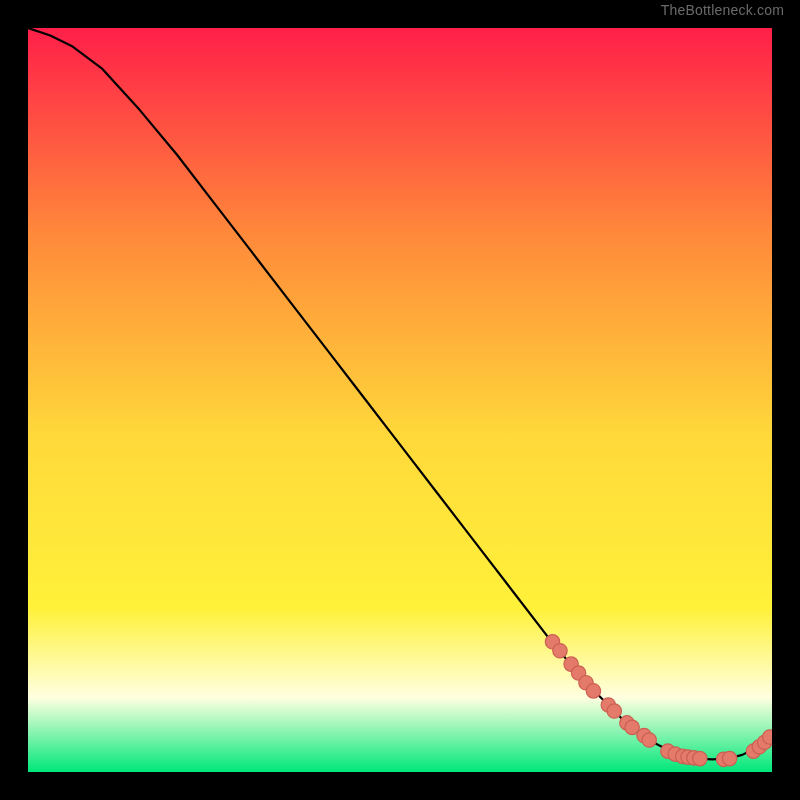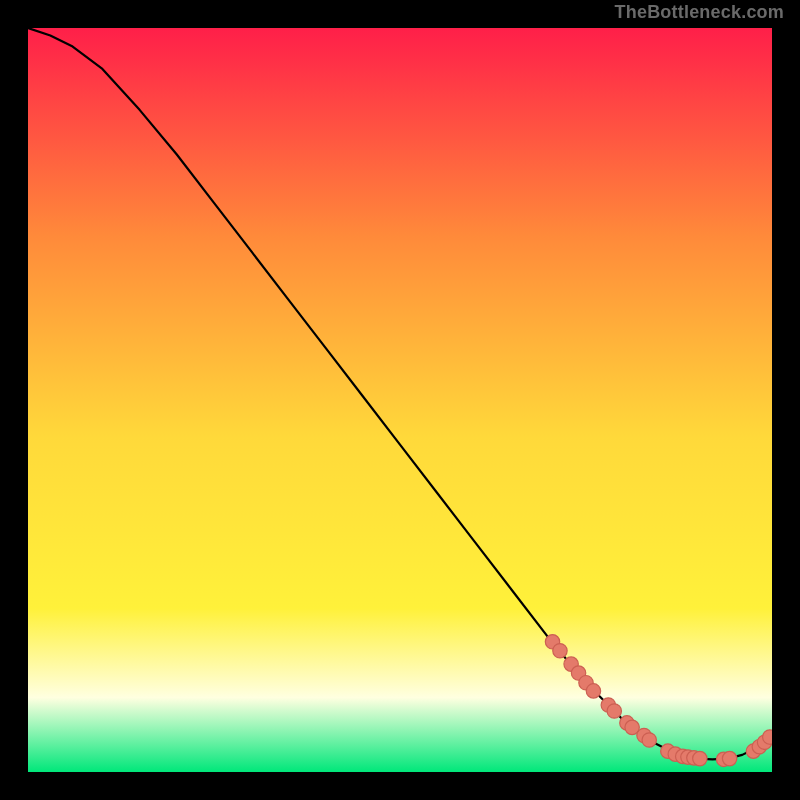--- a/index.html
+++ b/index.html
@@ -15,22 +15,22 @@
     position: relative;
     width: 800px;
     height: 800px;
     background: #000;
   }
   .watermark {
     position: absolute;
     top: 2px;
     right: 16px;
     color: #6a6a6a;
-    font-size: 18px;
-    font-weight: 700;
+    font-size: 14px;
+    font-weight: 400;
     letter-spacing: 0.2px;
     user-select: none;
   }
   .plot-wrap {
     position: absolute;
     left: 28px;
     top: 28px;
     width: 744px;
     height: 744px;
   }

